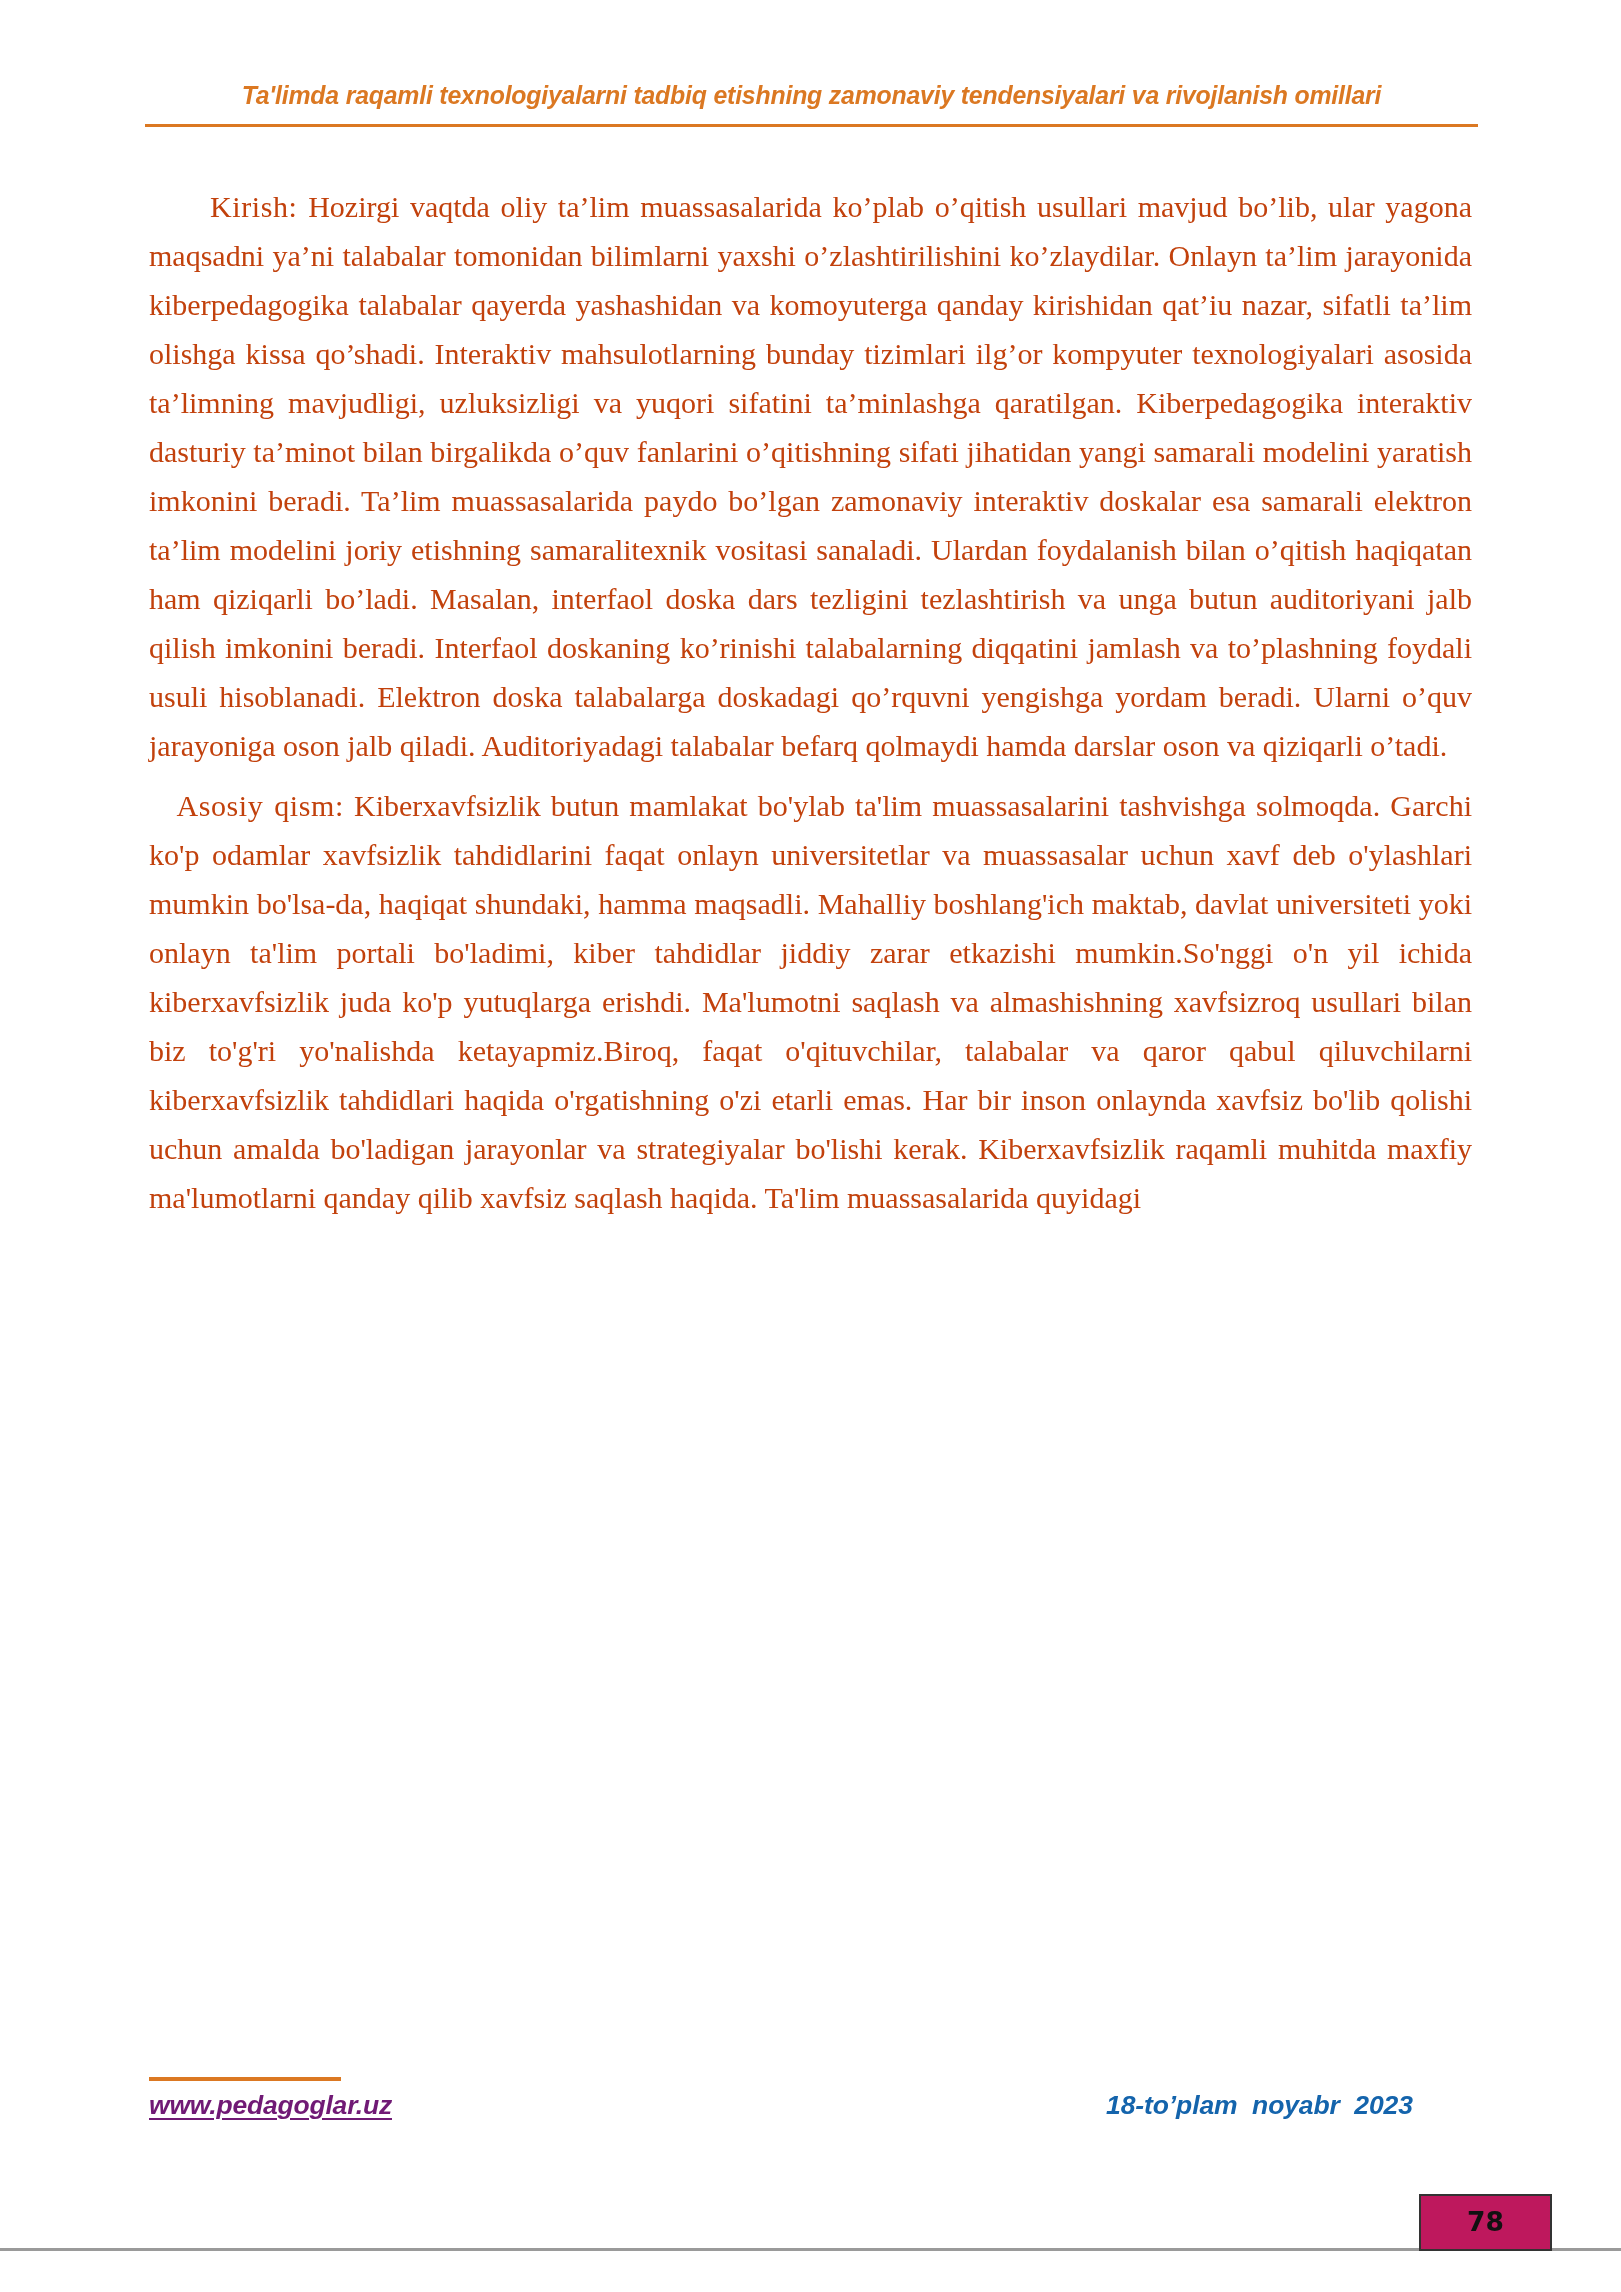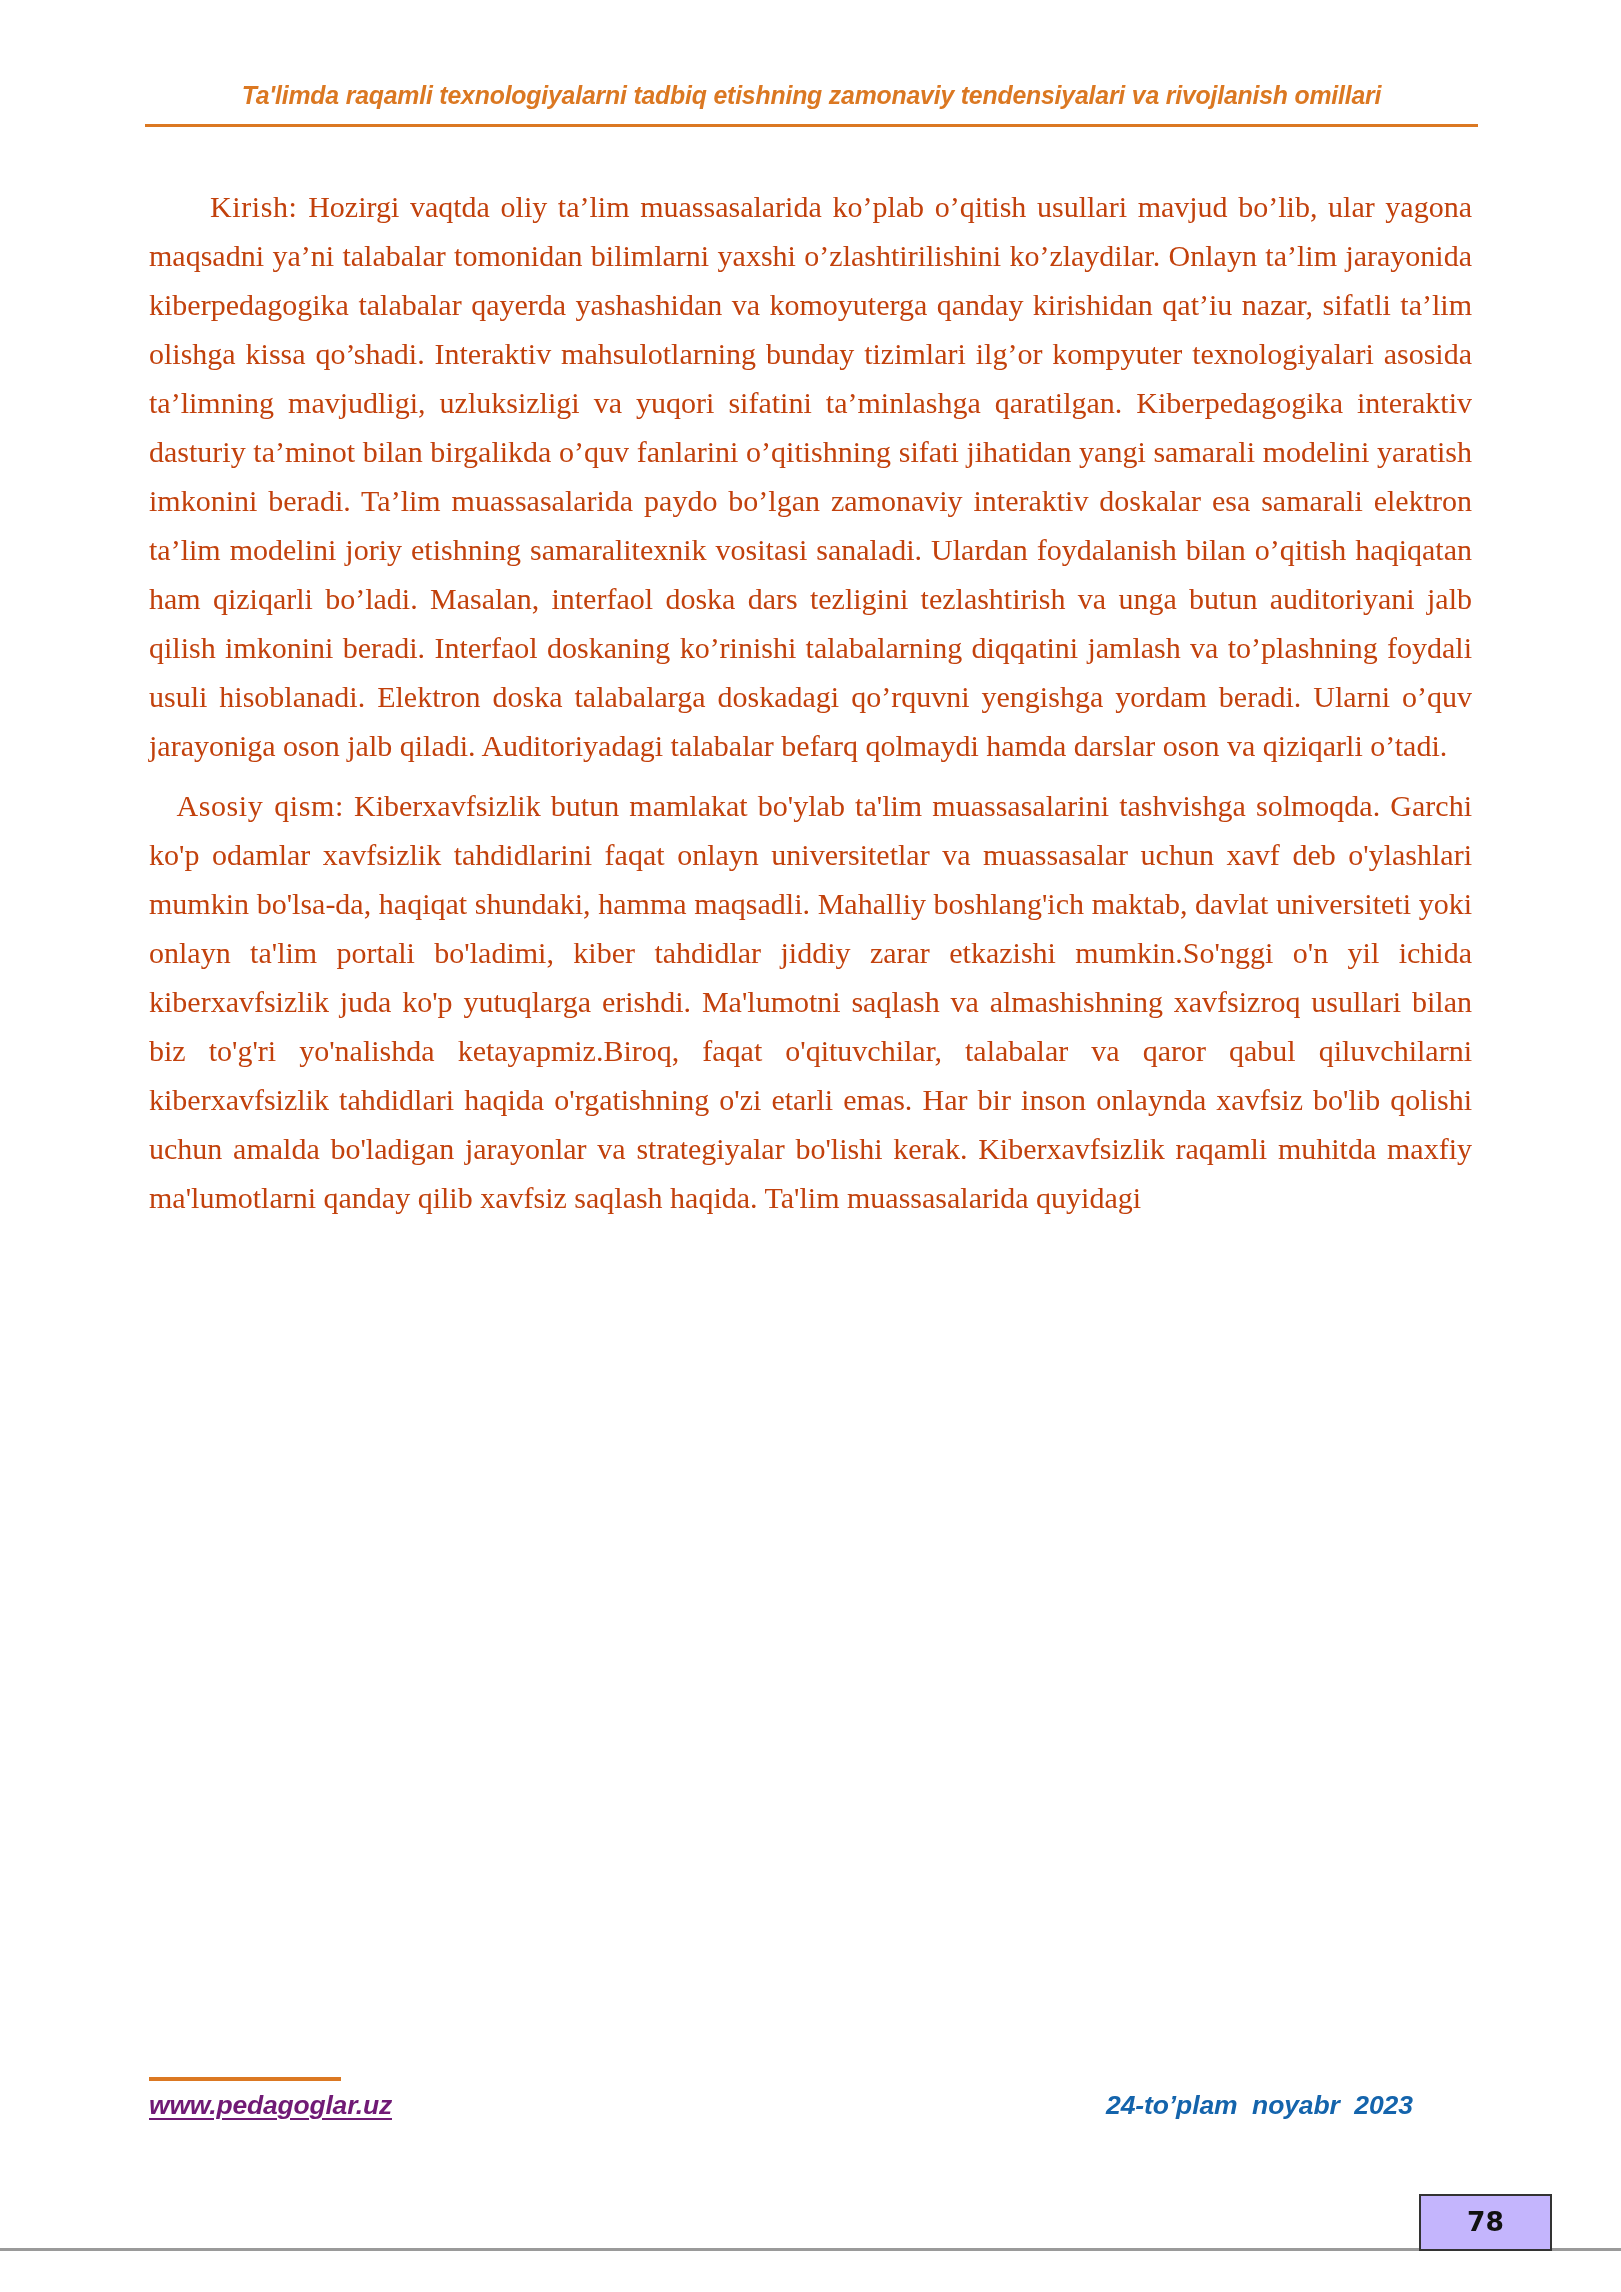--- a/index.html
+++ b/index.html
@@ -120,21 +120,21 @@
     height: 2.9px;
     background: #9a9a9a;
   }
   .page-number-box {
     position: absolute;
     left: 1419px;
     top: 2194px;
     width: 133px;
     height: 57px;
     border: 2.9px solid #333333;
-    background: #c4b5fd;
+    background: #be185d;
     box-sizing: border-box;
     display: flex;
     align-items: center;
     justify-content: center;
   }
   .page-number-box span {
     font-family: "DejaVu Sans", "Liberation Sans", sans-serif;
     font-weight: bold;
     font-size: 26.5px;
     color: #111111;
@@ -156,21 +156,21 @@
     <p class="para p1"><span class="lead">Kirish:</span><span> Hozirgi vaqtda oliy ta’lim muassasalarida ko’plab o’qitish usullari mavjud bo’lib, ular yagona maqsadni ya’ni talabalar tomonidan bilimlarni yaxshi o’zlashtirilishini ko’zlaydilar. Onlayn ta’lim jarayonida kiberpedagogika talabalar qayerda yashashidan va komoyuterga qanday kirishidan qat’iu nazar, sifatli ta’lim olishga kissa qo’shadi. Interaktiv mahsulotlarning bunday tizimlari ilg’or kompyuter texnologiyalari asosida ta’limning mavjudligi, uzluksizligi va yuqori sifatini ta’minlashga qaratilgan. Kiberpedagogika interaktiv dasturiy ta’minot bilan birgalikda o’quv fanlarini o’qitishning sifati jihatidan yangi samarali modelini yaratish imkonini beradi. Ta’lim muassasalarida paydo bo’lgan zamonaviy interaktiv doskalar esa samarali elektron ta’lim modelini joriy etishning samaralitexnik vositasi sanaladi. Ulardan foydalanish bilan o’qitish haqiqatan ham qiziqarli bo’ladi. Masalan, interfaol doska dars tezligini tezlashtirish va unga butun auditoriyani jalb qilish imkonini beradi. Interfaol doskaning ko’rinishi talabalarning diqqatini jamlash va to’plashning foydali usuli hisoblanadi. Elektron doska talabalarga doskadagi qo’rquvni yengishga yordam beradi. Ularni o’quv jarayoniga oson jalb qiladi. Auditoriyadagi talabalar befarq qolmaydi hamda darslar oson va qiziqarli o’tadi.</span></p>
 
     <p class="para p2"><span class="lead">Asosiy qism:</span><span> Kiberxavfsizlik butun mamlakat bo'ylab ta'lim muassasalarini tashvishga solmoqda. Garchi ko'p odamlar xavfsizlik tahdidlarini faqat onlayn universitetlar va muassasalar uchun xavf deb o'ylashlari mumkin bo'lsa-da, haqiqat shundaki, hamma maqsadli. Mahalliy boshlang'ich maktab, davlat universiteti yoki onlayn ta'lim portali bo'ladimi, kiber tahdidlar jiddiy zarar etkazishi mumkin.So'nggi o'n yil ichida kiberxavfsizlik juda ko'p yutuqlarga erishdi. Ma'lumotni saqlash va almashishning xavfsizroq usullari bilan biz to'g'ri yo'nalishda ketayapmiz.Biroq, faqat o'qituvchilar, talabalar va qaror qabul qiluvchilarni kiberxavfsizlik tahdidlari haqida o'rgatishning o'zi etarli emas. Har bir inson onlaynda xavfsiz bo'lib qolishi uchun amalda bo'ladigan jarayonlar va strategiyalar bo'lishi kerak. Kiberxavfsizlik raqamli muhitda maxfiy ma'lumotlarni qanday qilib xavfsiz saqlash haqida. Ta'lim muassasalarida quyidagi</span></p>
 
   </div>
 
   <div class="footer-rule"></div>
 
   <a class="footer-url">www.pedagoglar.uz</a>
 
-  <div class="footer-issue">24-to’plam  noyabr  2023</div>
+  <div class="footer-issue">18-to’plam  noyabr  2023</div>
 
   <div class="bottom-rule"></div>
 
   <div class="page-number-box">
     <span>78</span>
   </div>
 
 </div>
 
 

